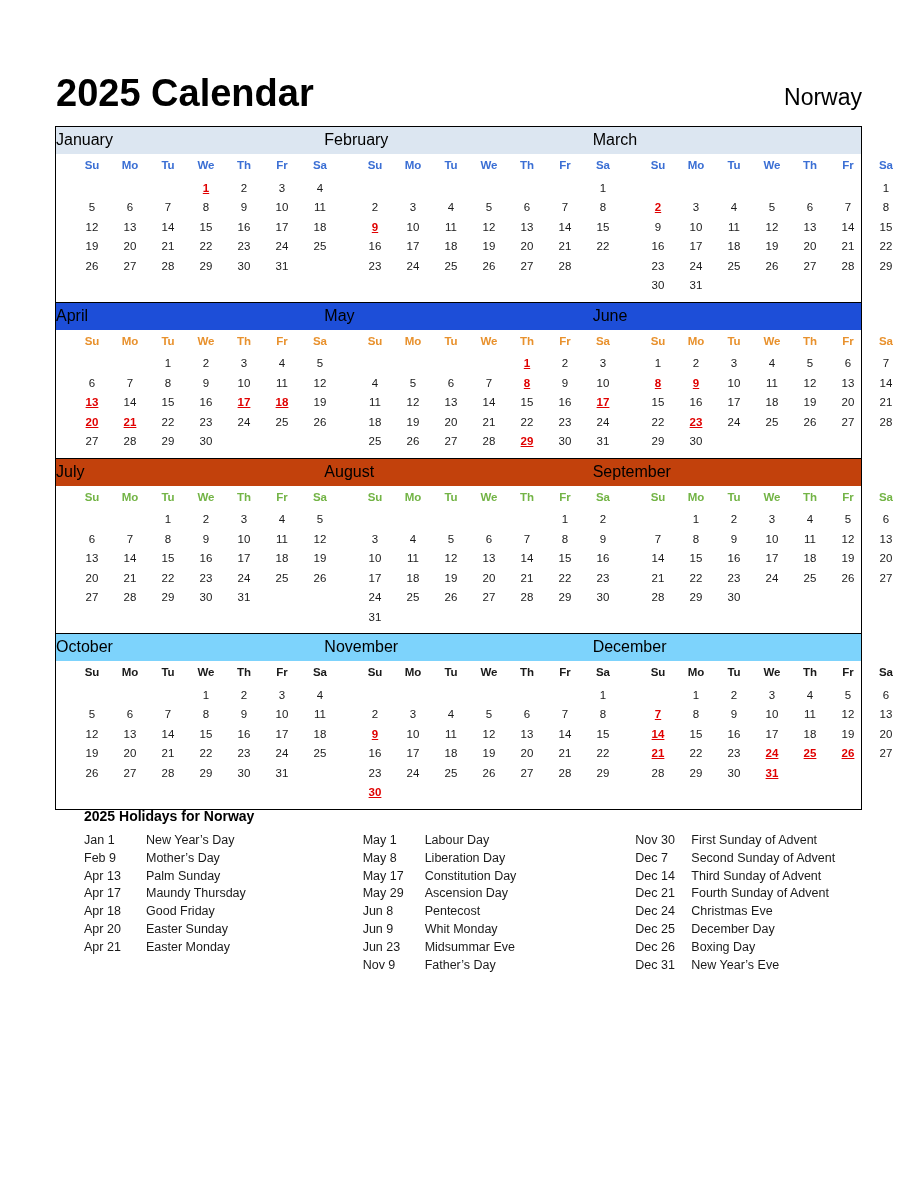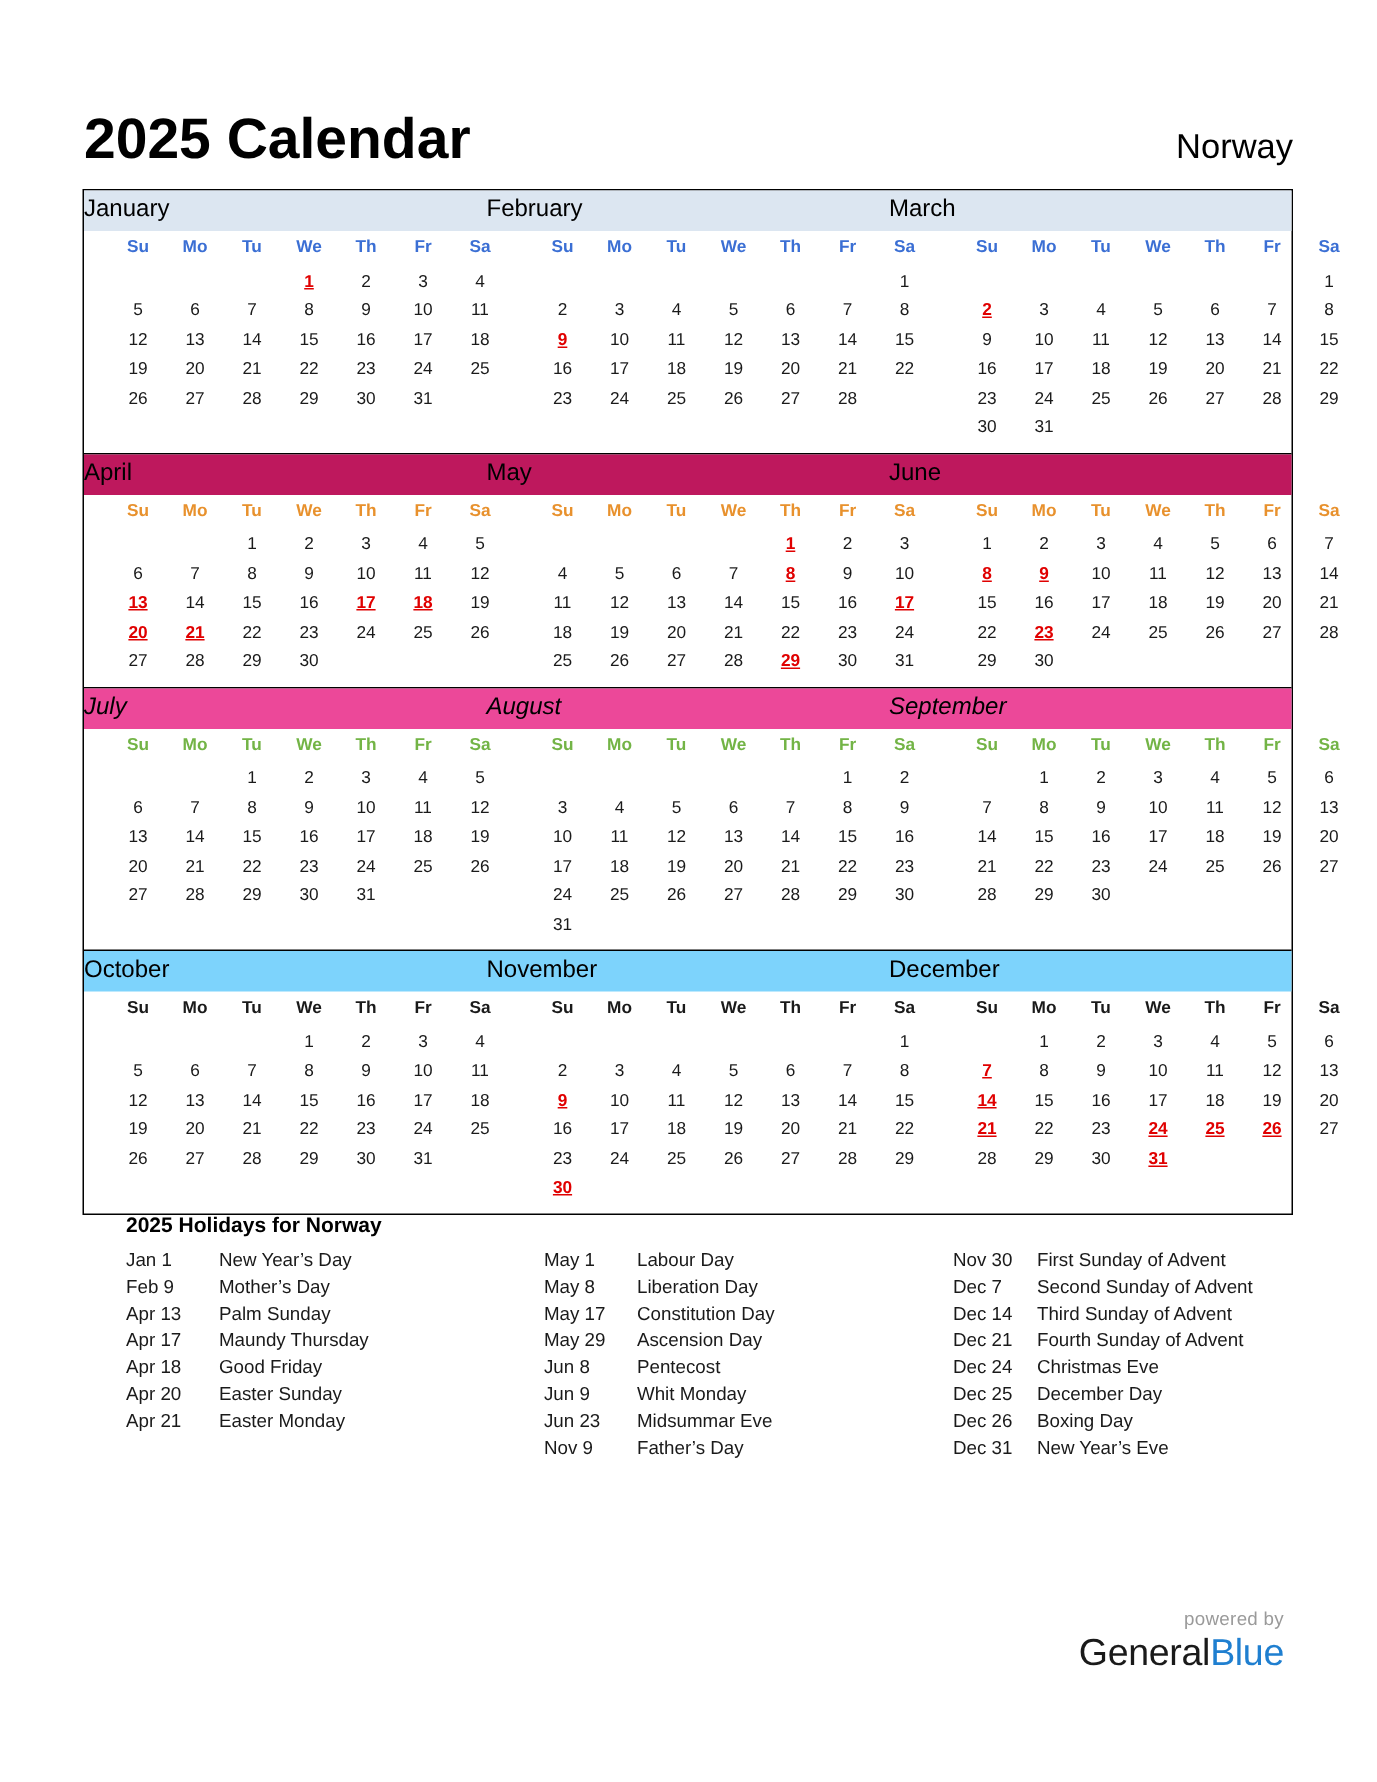--- a/index.html
+++ b/index.html
@@ -111,23 +111,23 @@
   .day.holiday {
     color: #e00000;
     font-weight: bold;
     text-decoration: underline;
   }
   .day.empty { color: transparent; }
 
   
   .q1 .q-header { background: #dce6f1; }
   .q1 .dow { color: #3b6fd4; }
-  .q2 .q-header { background: #be185d; }
+  .q2 .q-header { background: #1d4ed8; }
   .q2 .dow { color: #e8912d; }
-  .q3 .q-header { background: #ec4899; font-style: italic; }
+  .q3 .q-header { background: #c2410c; }
   .q3 .dow { color: #73b446; }
   .q4 .q-header { background: #7dd3fc; }
   .q4 .dow { color: #1a1a1a; }
 
   
   .holidays {
     position: absolute;
     left: 60px;
     top: 808px;
     width: 800px;
@@ -1107,18 +1107,14 @@
             <div class="h-name">Boxing Day</div>
           </div>
           <div class="holiday-item">
             <div class="h-date">Dec 31</div>
             <div class="h-name">New Year’s Eve</div>
           </div>
         </div>
       </div>
   </div>
 
-  <div class="brand">
-    <div class="brand-powered">powered by</div>
-    <div class="brand-name"><span class="brand-general">General</span><span class="brand-blue">Blue</span></div>
-  </div>
 
 </div>
 
 </body></html>

